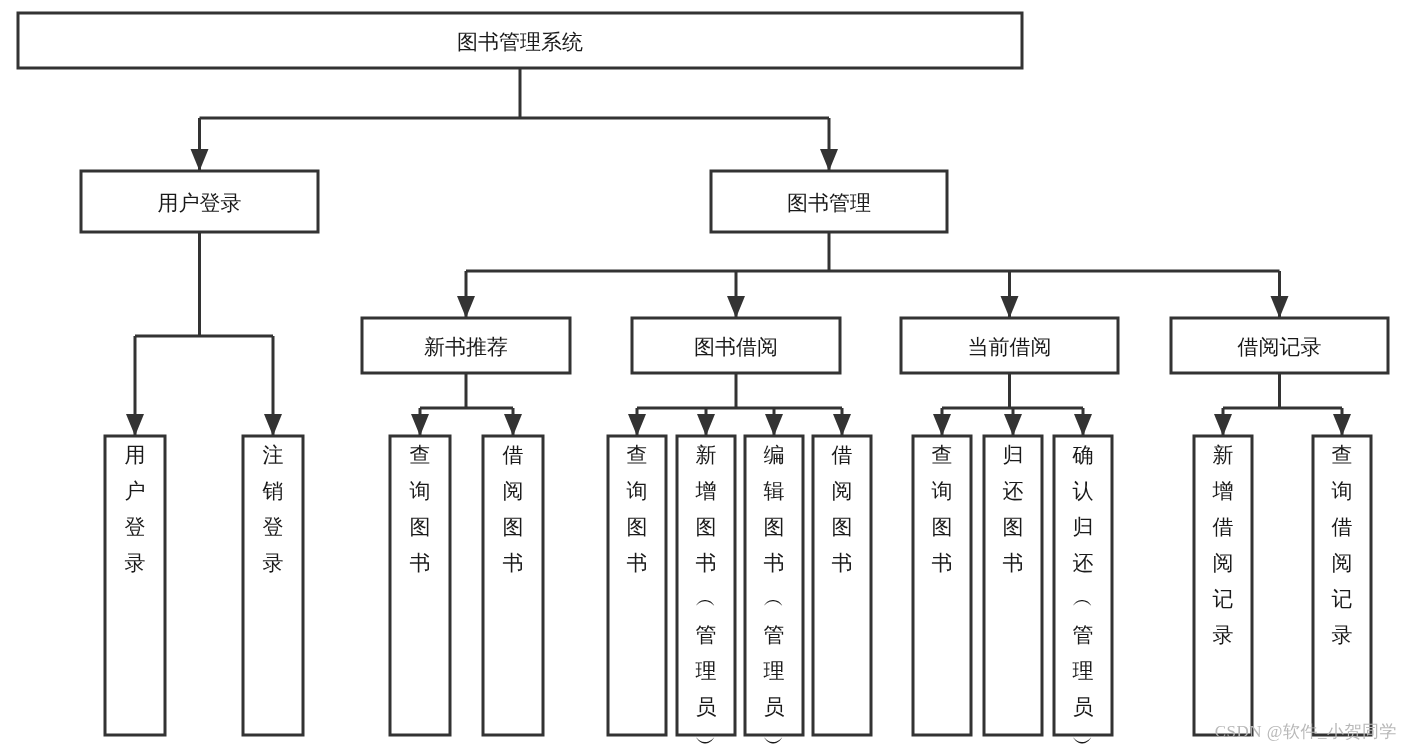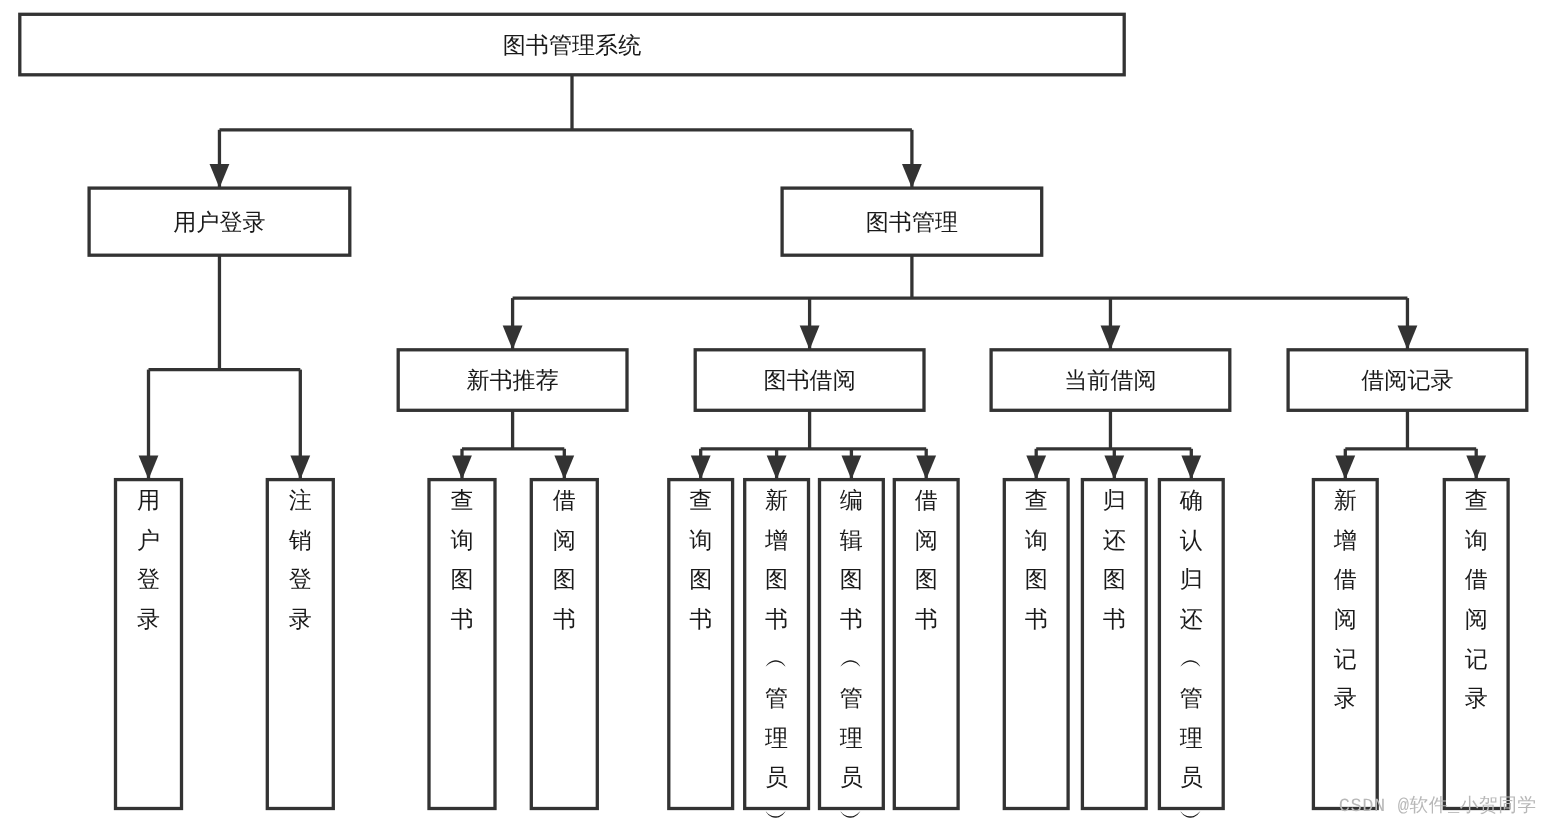--- a/index.html
+++ b/index.html
@@ -51,21 +51,21 @@
   .node-label-v {
     font-family: "Liberation Sans", "DejaVu Sans", sans-serif;
     font-size: 21px;
     fill: #1a1a1a;
     text-anchor: middle;
   }
   .watermark {
     position: absolute;
     right: 8px;
     bottom: 4px;
-    font-family: Liberation Mono, monospace;
+    font-family: Liberation Serif, serif;
     font-size: 17px;
     color: #b8b8b8;
     letter-spacing: 0.5px;
     white-space: nowrap;
     user-select: none;
   }
 </style>
 </head>
 <body>
 

